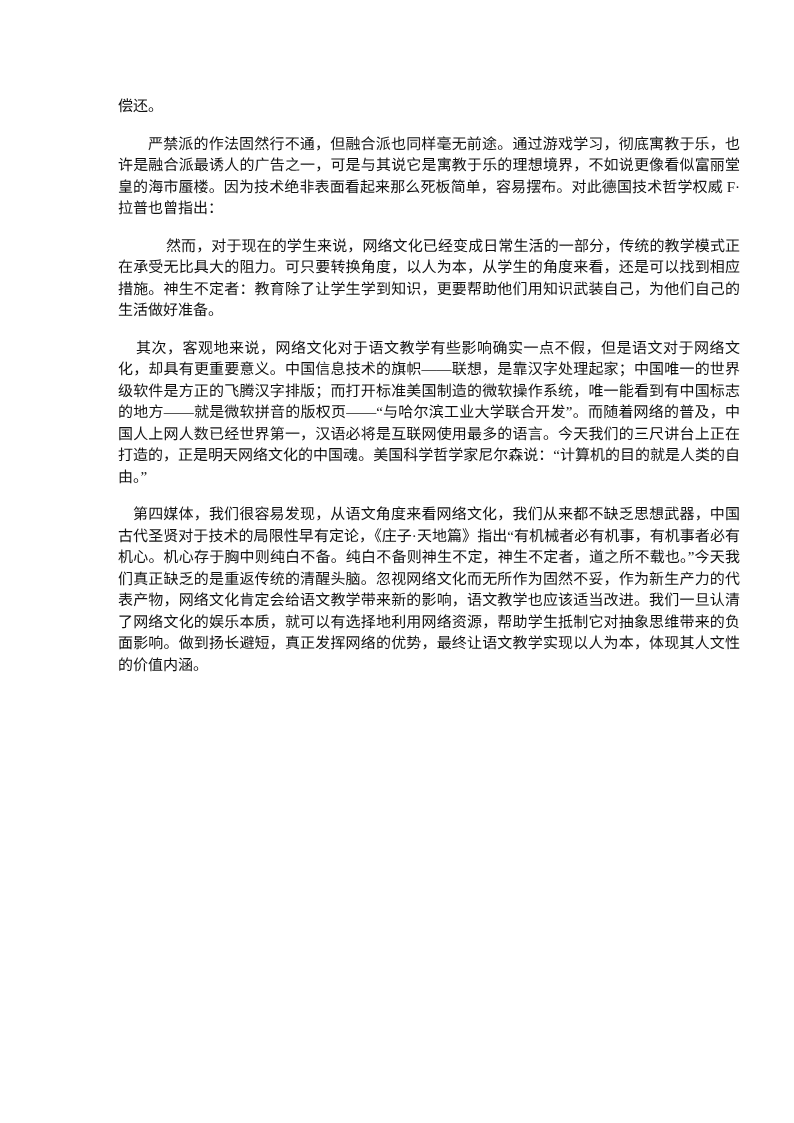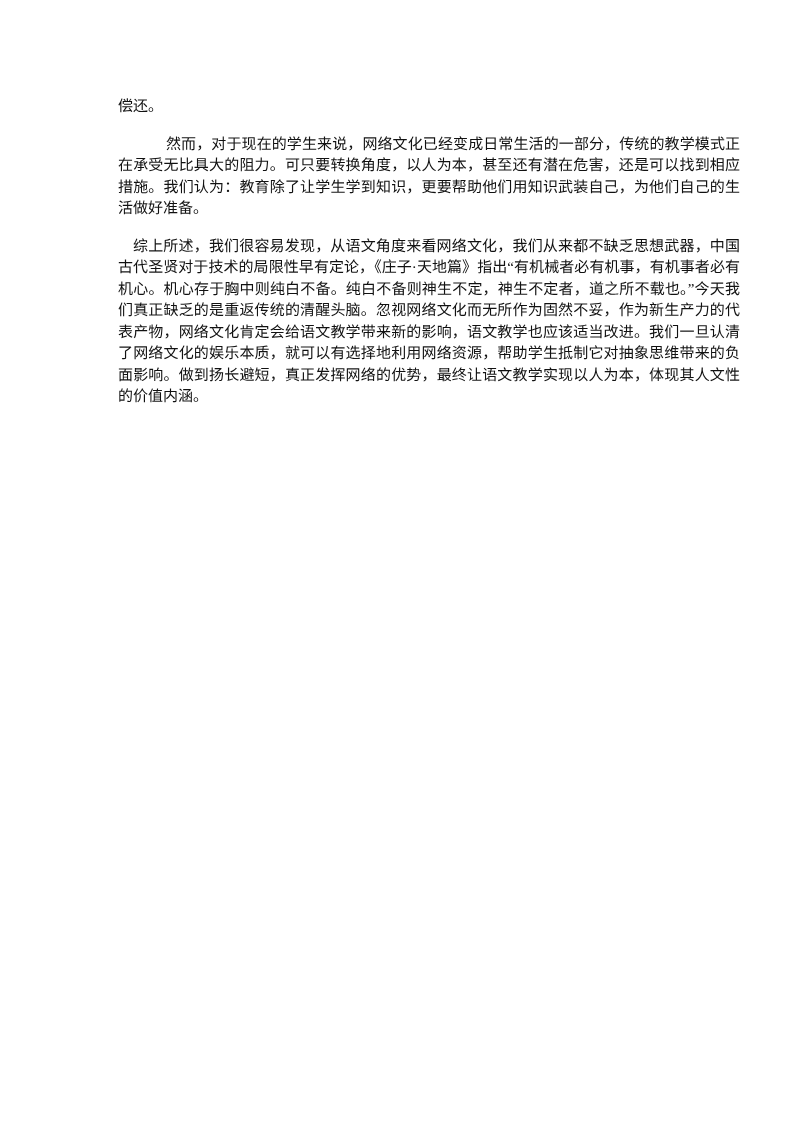--- a/index.html
+++ b/index.html
@@ -33,16 +33,18 @@
   .ind-2  { text-indent: 2em; }
   .ind-29 { text-indent: 2.9em; }
   .ind-32 { text-indent: 3.2em; }
 </style>
 </head>
 <body>
 
 <div class="page">
   <div>
     <p class="para ind-0">偿还。</p>
-    <p class="para ind-32">然而，对于现在的学生来说，网络文化已经变成日常生活的一部分，传统的教学模式正在承受无比具大的阻力。可只要转换角度，以人为本，甚至还有潜在危害，还是可以找到相应措施。我们认为：教育除了让学生学到知识，更要帮助他们用知识武装自己，为他们自己的生活做好准备。</p>
-    <p class="para ind-1">综上所述，我们很容易发现，从语文角度来看网络文化，我们从来都不缺乏思想武器，中国古代圣贤对于技术的局限性早有定论，《庄子·天地篇》指出“有机械者必有机事，有机事者必有机心。机心存于胸中则纯白不备。纯白不备则神生不定，神生不定者，道之所不载也。”今天我们真正缺乏的是重返传统的清醒头脑。忽视网络文化而无所作为固然不妥，作为新生产力的代表产物，网络文化肯定会给语文教学带来新的影响，语文教学也应该适当改进。我们一旦认清了网络文化的娱乐本质，就可以有选择地利用网络资源，帮助学生抵制它对抽象思维带来的负面影响。做到扬长避短，真正发挥网络的优势，最终让语文教学实现以人为本，体现其人文性的价值内涵。</p>
+    <p class="para ind-2">严禁派的作法固然行不通，但融合派也同样毫无前途。通过游戏学习，彻底寓教于乐，也许是融合派最诱人的广告之一，可是与其说它是寓教于乐的理想境界，不如说更像看似富丽堂皇的海市蜃楼。因为技术绝非表面看起来那么死板简单，容易摆布。对此德国技术哲学权威 F·拉普也曾指出：</p>
+    <p class="para ind-32">然而，对于现在的学生来说，网络文化已经变成日常生活的一部分，传统的教学模式正在承受无比具大的阻力。可只要转换角度，以人为本，从学生的角度来看，还是可以找到相应措施。神生不定者：教育除了让学生学到知识，更要帮助他们用知识武装自己，为他们自己的生活做好准备。</p>
+    <p class="para ind-12">其次，客观地来说，网络文化对于语文教学有些影响确实一点不假，但是语文对于网络文化，却具有更重要意义。中国信息技术的旗帜——联想，是靠汉字处理起家；中国唯一的世界级软件是方正的飞腾汉字排版；而打开标准美国制造的微软操作系统，唯一能看到有中国标志的地方——就是微软拼音的版权页——“与哈尔滨工业大学联合开发”。而随着网络的普及，中国人上网人数已经世界第一，汉语必将是互联网使用最多的语言。今天我们的三尺讲台上正在打造的，正是明天网络文化的中国魂。美国科学哲学家尼尔森说：“计算机的目的就是人类的自由。”</p>
+    <p class="para ind-1">第四媒体，我们很容易发现，从语文角度来看网络文化，我们从来都不缺乏思想武器，中国古代圣贤对于技术的局限性早有定论，《庄子·天地篇》指出“有机械者必有机事，有机事者必有机心。机心存于胸中则纯白不备。纯白不备则神生不定，神生不定者，道之所不载也。”今天我们真正缺乏的是重返传统的清醒头脑。忽视网络文化而无所作为固然不妥，作为新生产力的代表产物，网络文化肯定会给语文教学带来新的影响，语文教学也应该适当改进。我们一旦认清了网络文化的娱乐本质，就可以有选择地利用网络资源，帮助学生抵制它对抽象思维带来的负面影响。做到扬长避短，真正发挥网络的优势，最终让语文教学实现以人为本，体现其人文性的价值内涵。</p>
   </div>
 </div>
 
 </body></html>

